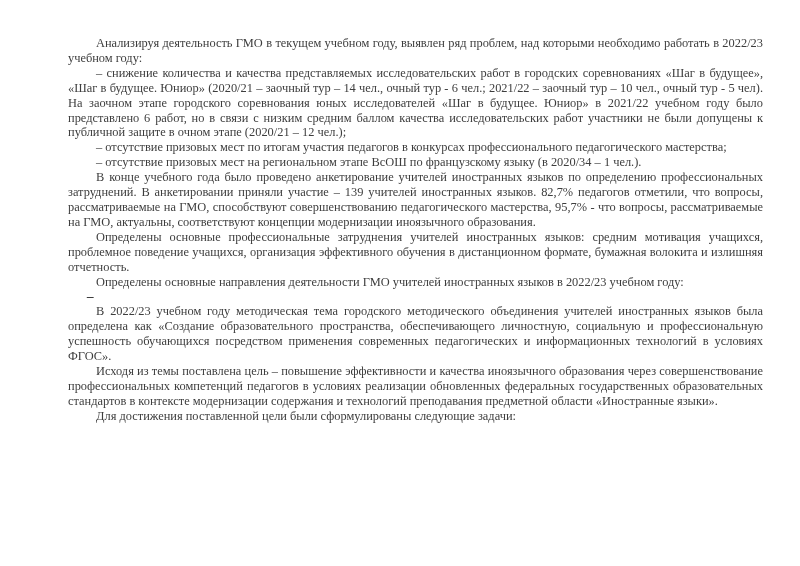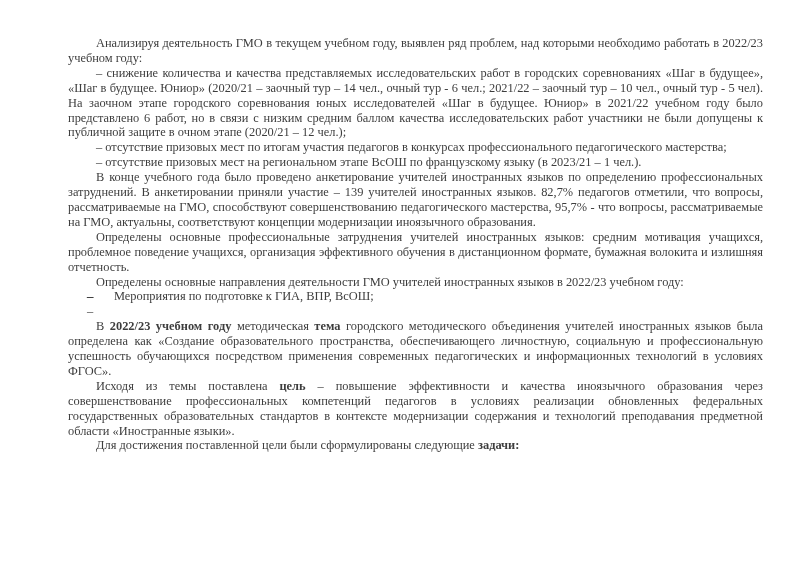--- a/index.html
+++ b/index.html
@@ -18,37 +18,37 @@
     font-family: "Liberation Serif", "DejaVu Serif", serif;
     font-size: 12.4px;
     line-height: 14.9px;
     text-align: justify;
   }
   .doc p { margin: 0; padding: 0; }
   p.body { text-indent: 28px; }
   p.list { position: relative; padding-left: 46px; text-indent: 0; }
   p.list .marker { position: absolute; left: 19px; top: 0; }
   p.spacer { height: 14.9px; }
-  .bold { font-weight: bold; margin-top: 17px; }
+  .bold { font-weight: normal; margin-top: 17px; }
 </style>
 </head>
 <body>
 
 <div class="page" style="background: rgb(255, 255, 255);">
   <div class="doc" id="doc" style="color: rgb(61, 61, 61);">
       <p class="body"><span>Анализируя деятельность ГМО в текущем учебном году, выявлен ряд проблем, над которыми необходимо работать в 2022/23 учебном году:</span></p>
       <p class="body"><span>– снижение количества и качества представляемых исследовательских работ в городских соревнованиях «Шаг в будущее», «Шаг в будущее. Юниор» (2020/21 – заочный тур – 14 чел., очный тур - 6 чел.; 2021/22 – заочный тур – 10 чел., очный тур - 5 чел). На заочном этапе городского соревнования юных исследователей «Шаг в будущее. Юниор» в 2021/22 учебном году было представлено 6 работ, но в связи с низким средним баллом качества исследовательских работ участники не были допущены к публичной защите в очном этапе (2020/21 – 12 чел.);</span></p>
       <p class="body"><span>– отсутствие призовых мест по итогам участия педагогов в конкурсах профессионального педагогического мастерства;</span></p>
-      <p class="body"><span>– отсутствие призовых мест на региональном этапе ВсОШ по французскому языку (в 2023/21 – 1 чел.).</span></p>
+      <p class="body"><span>– отсутствие призовых мест на региональном этапе ВсОШ по французскому языку (в 2020/34 – 1 чел.).</span></p>
       <p class="body"><span>В конце учебного года было проведено анкетирование учителей иностранных языков по определению профессиональных затруднений. В анкетировании приняли участие – 139 учителей иностранных языков. 82,7% педагогов отметили, что вопросы, рассматриваемые на ГМО, способствуют совершенствованию педагогического мастерства, 95,7% - что вопросы, рассматриваемые на ГМО, актуальны, соответствуют концепции модернизации иноязычного образования.</span></p>
       <p class="body"><span>Определены основные профессиональные затруднения учителей иностранных языков: средним мотивация учащихся, проблемное поведение учащихся, организация эффективного обучения в дистанционном формате, бумажная волокита и излишняя отчетность.</span></p>
       <p class="body"><span>Определены основные направления деятельности ГМО учителей иностранных языков в 2022/23 учебном году:</span></p>
       <p class="list"><span class="marker">–</span></p>
       <p class="list"><span class="marker">–</span></p>
       <p class="list"><span class="marker">–</span></p>
-      <p class="list"><span class="marker">–</span><span>Мероприятия по подготовке к ГИА, ВПР, ВсОШ;</span></p>
+      <p class="list"><span class="marker">–</span></p>
       <p class="list"><span class="marker">–</span></p>
       <p class="spacer"></p>
       <p class="body"><span>В </span><span class="bold">2022/23 учебном году</span><span> методическая </span><span class="bold">тема</span><span> городского методического объединения учителей иностранных языков была определена как «Создание образовательного пространства, обеспечивающего личностную, социальную и профессиональную успешность обучающихся посредством применения современных педагогических и информационных технологий в условиях ФГОС».</span></p>
       <p class="body"><span>Исходя из темы поставлена </span><span class="bold">цель</span><span> – повышение эффективности и качества иноязычного образования через совершенствование профессиональных компетенций педагогов в условиях реализации обновленных федеральных государственных образовательных стандартов в контексте модернизации содержания и технологий преподавания предметной области «Иностранные языки».</span></p>
       <p class="body"><span>Для достижения поставленной цели были сформулированы следующие </span><span class="bold">задачи:</span></p>
     </div>
 </div>
 
 </body></html>

